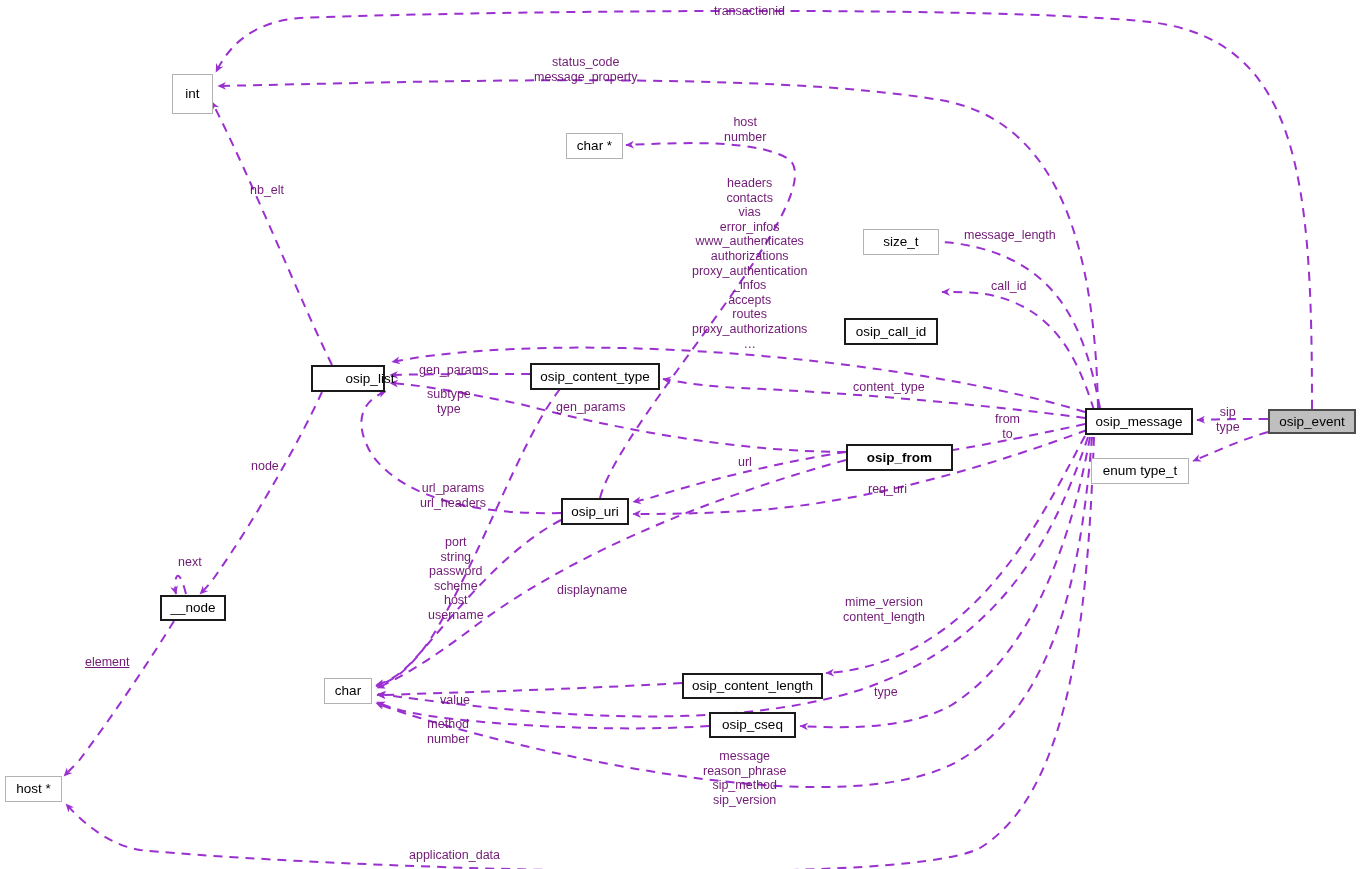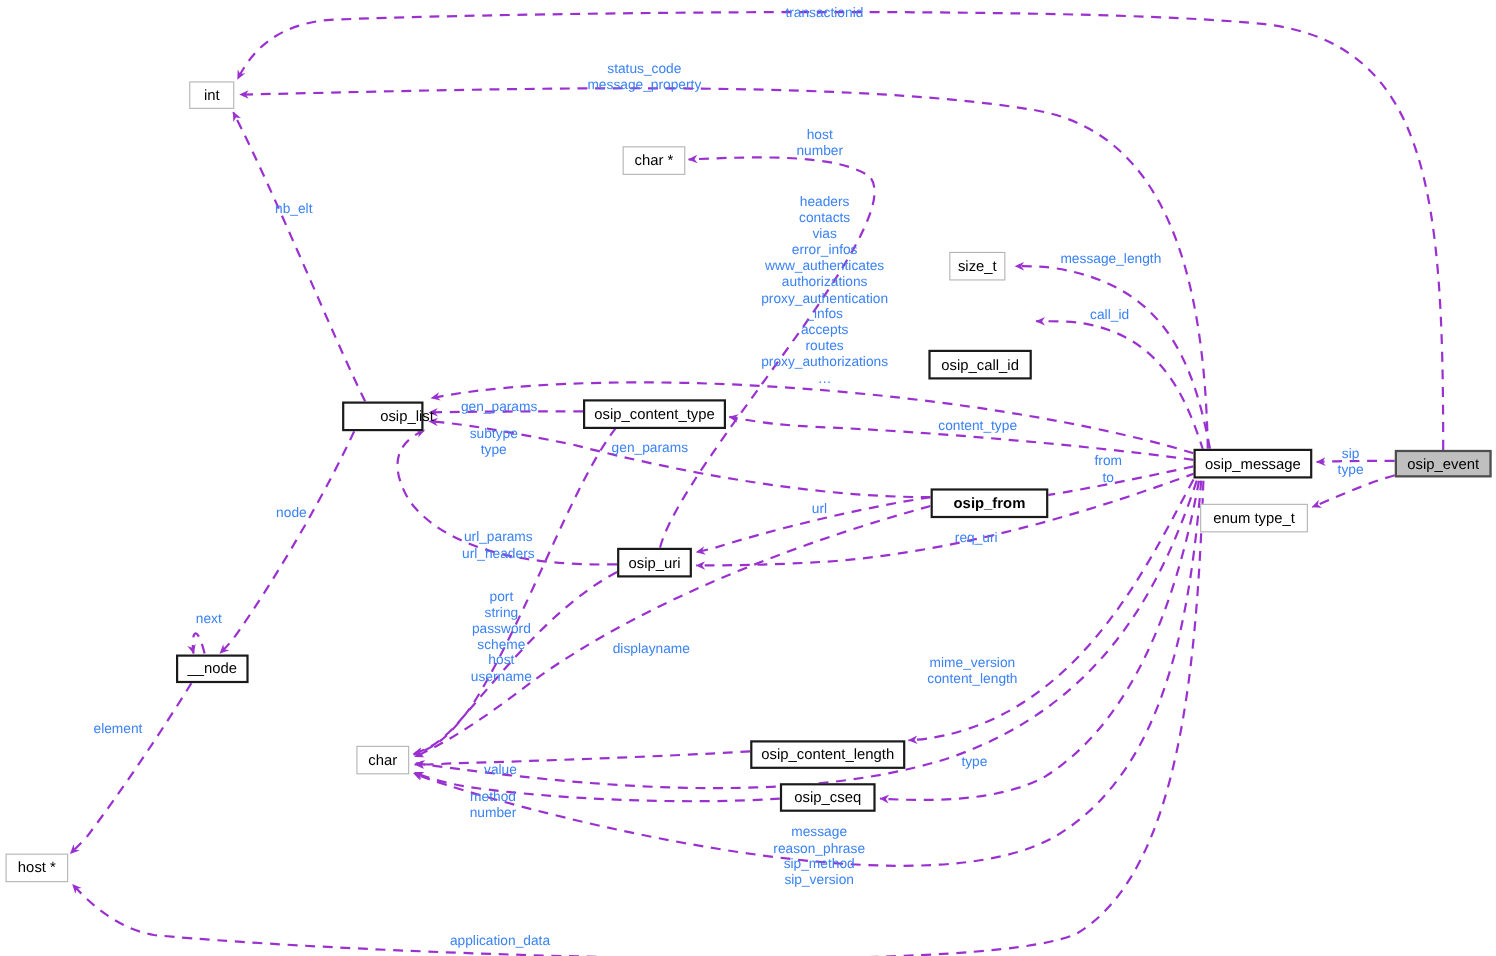--- a/index.html
+++ b/index.html
@@ -40,21 +40,21 @@
   .node.faint {
     border: 1px solid #b3b3b3;
   }
   .node.highlight {
     border: 2px solid #4d4d4d;
     background: #bfbfbf;
   }
   .edge-label {
     position: absolute;
     font-size: 12.5px;
-    color: #3b82f6;
+    color: #701a75;
     text-align: center;
     line-height: 14.6px;
     white-space: pre;
     background: transparent;
   }
 </style>
 </head>
 <body>
 
 <div id="canvas">
@@ -121,23 +121,23 @@
 
       <path d="M1092,437 C1082,560 1060,700 960,760 C850,824 560,760 420,718 C400,712 386,707 376,703"></path>
 
       <path d="M174,621 C150,660 110,720 78,762 C72,768 68,772 64,776"></path>
 
       <path d="M1094,437 C1088,600 1074,790 980,848 C900,890 300,866 140,850 C110,845 85,825 66,804"></path>
     </g>
   </svg>
 
   <div id="node-layer">
-      <div class="node faint" style="left: 172px; top: 74px; width: 41px; height: 25px;">int</div>
+      <div class="node faint" style="left: 172px; top: 74px; width: 41px; height: 40px;">int</div>
       <div class="node faint" style="left: 566px; top: 133px; width: 57px; height: 26px;">char *</div>
-      <div class="node faint" style="left: 863px; top: 229px; width: 51px; height: 26px;">size_t</div>
+      <div class="node faint" style="left: 863px; top: 229px; width: 76px; height: 26px;">size_t</div>
       <div class="node solid" style="left: 844px; top: 278px; width: 94px; height: 27px; margin-top: 40px;">osip_call_id</div>
       <div class="node solid" style="left: 311px; top: 365px; width: 74px; height: 27px; padding-left: 44px;">osip_list</div>
       <div class="node solid" style="left: 530px; top: 363px; width: 130px; height: 27px;">osip_content_type</div>
       <div class="node solid" style="left: 1085px; top: 408px; width: 108px; height: 27px;">osip_message</div>
       <div class="node highlight" style="left: 1268px; top: 409px; width: 88px; height: 25px;">osip_event</div>
       <div class="node solid" style="left: 846px; top: 444px; width: 107px; height: 27px; font-weight: bold;">osip_from</div>
       <div class="node faint" style="left: 1091px; top: 458px; width: 98px; height: 26px;">enum type_t</div>
       <div class="node solid" style="left: 561px; top: 498px; width: 68px; height: 27px;">osip_uri</div>
       <div class="node solid" style="left: 160px; top: 595px; width: 66px; height: 26px;">__node</div>
       <div class="node solid" style="left: 682px; top: 673px; width: 141px; height: 26px;">osip_content_length</div>
@@ -184,21 +184,21 @@
       <div class="edge-label" style="left: 428px; top: 535px; text-align: center;">port
 string
 password
 scheme
 host
 username</div>
       <div class="edge-label" style="left: 557px; top: 583px; text-align: left;">displayname</div>
       <div class="edge-label" style="left: 178px; top: 555px; text-align: left;">next</div>
       <div class="edge-label" style="left: 843px; top: 595px; text-align: center;">mime_version
 content_length</div>
-      <div class="edge-label" style="left: 85px; top: 655px; text-align: right;">element</div>
+      <div class="edge-label" style="left: 85px; top: 655px; text-align: right; text-decoration: underline;">element</div>
       <div class="edge-label" style="left: 440px; top: 693px; text-align: left;">value</div>
       <div class="edge-label" style="left: 427px; top: 717px; text-align: center;">method
 number</div>
       <div class="edge-label" style="left: 874px; top: 685px; text-align: left;">type</div>
       <div class="edge-label" style="left: 703px; top: 749px; text-align: center;">message
 reason_phrase
 sip_method
 sip_version</div>
       <div class="edge-label" style="left: 409px; top: 848px; text-align: left;">application_data</div>
     </div>

